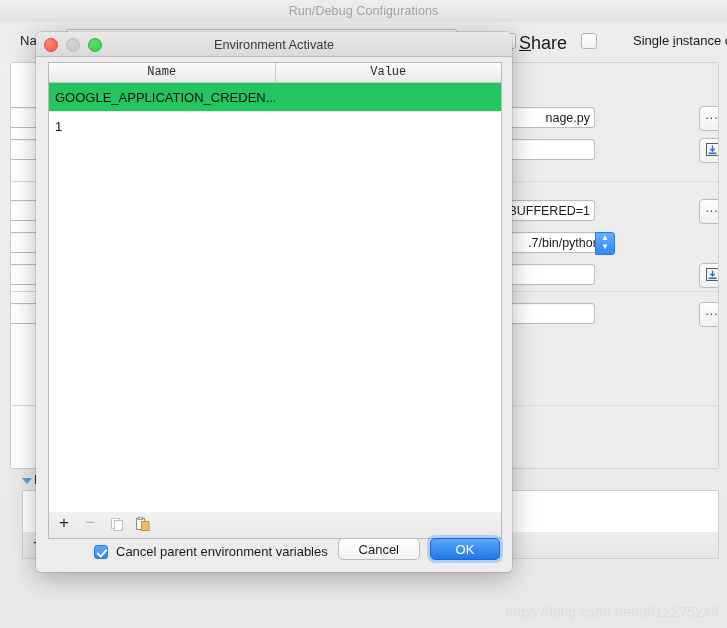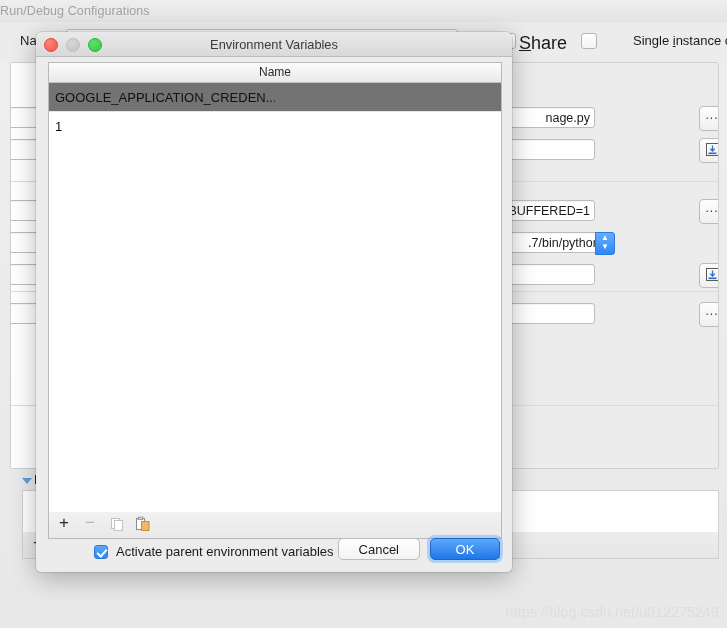--- a/index.html
+++ b/index.html
@@ -25,20 +25,21 @@
     background: linear-gradient(#efefef, #e8e8e8);
   }
   .bg-titlebar {
     position: absolute;
     left: 0; top: 0;
     width: 727px; height: 22px;
     background: linear-gradient(#eeeeee, #e4e4e4);
     border-bottom: 1px solid #d2d2d2;
     display: flex;
     align-items: center;
+    justify-content: center;
   }
   .bg-titlebar-text {
     font-size: 12.5px;
     color: #a2a2a2;
     letter-spacing: 0.1px;
   }
 
   
   .bg-toprow {
     position: absolute;
@@ -306,36 +307,37 @@
     width: 452px; height: 450px;
     background: #ffffff;
     border: 1px solid #b9b9b9;
     overflow: hidden;
   }
   .tbl-header {
     display: flex;
     height: 19px;
     background: linear-gradient(#fcfcfc, #e9e9e9);
     border-bottom: 1px solid #c3c3c3;
+    font-family: Liberation Mono, monospace;
   }
   .th {
     flex: 1;
     text-align: center;
     font-size: 12px;
     color: #2a2a2a;
     line-height: 19px;
   }
   .th + .th { border-left: 1px solid #c8c8c8; }
   .tbl-row {
     display: flex;
     height: 28px;
     align-items: center;
   }
   .tbl-row.selected {
-    background: #737373;
+    background: #22c55e;
     border-bottom: 1px solid #e2e6ec;
   }
   .td {
     flex: 1;
     font-size: 13px;
     padding-left: 6px;
     color: #111;
     white-space: nowrap;
     overflow: hidden;
     position: relative;
@@ -494,26 +496,27 @@
 </div>
 
 <div class="dialog">
 
   <div class="dlg-titlebar">
     <div class="traffic">
       <span class="light red"></span>
       <span class="light yellow"></span>
       <span class="light green"></span>
     </div>
-    <span class="dlg-title">Environment Variables</span>
+    <span class="dlg-title">Environment Activate</span>
   </div>
 
   <div class="tbl-wrap">
     <div class="tbl-header">
       <span class="th">Name</span>
+      <span class="th">Value</span>
     </div>
 
     <div class="tbl-row selected">
       <span class="td">GOOGLE_APPLICATION_CREDEN...</span>
       <span class="td">
         
         
       </span>
     </div>
 
@@ -535,21 +538,21 @@
       <svg width="16" height="16" viewBox="0 0 16 16" aria-hidden="true">
         <rect x="1.5" y="2.5" width="8" height="11" fill="#ffffff" stroke="#8a8a8a" stroke-width="1"></rect>
         <rect x="3.2" y="1.2" width="4.6" height="2.4" fill="#d8d8d8" stroke="#8a8a8a" stroke-width=".8"></rect>
         <rect x="6.5" y="5.5" width="7.5" height="9" fill="#f0b860" stroke="#c98f33" stroke-width="1"></rect>
       </svg>
     </span>
   </div>
 
   <div class="dlg-include-row">
     <div class="cb checked" style="left:58px; top:3px;"></div>
-    <span class="cb-label" style="left:80px; top:2px;">Activate parent environment variables</span>
+    <span class="cb-label" style="left:80px; top:2px;">Cancel parent environment variables</span>
   </div>
   <span class="show-link">Show</span>
 
   <div class="dlg-buttons">
     <span class="btn cancel">Cancel</span>
     <span class="btn ok">OK</span>
   </div>
 </div>
 
 </body></html>

